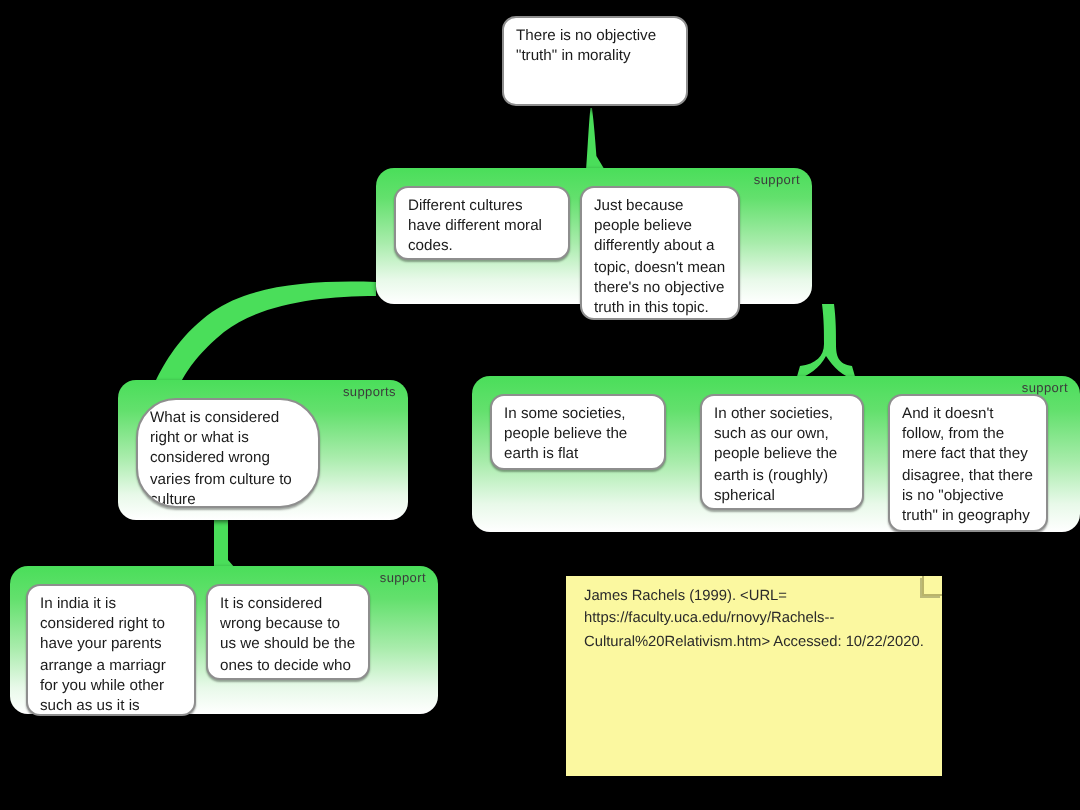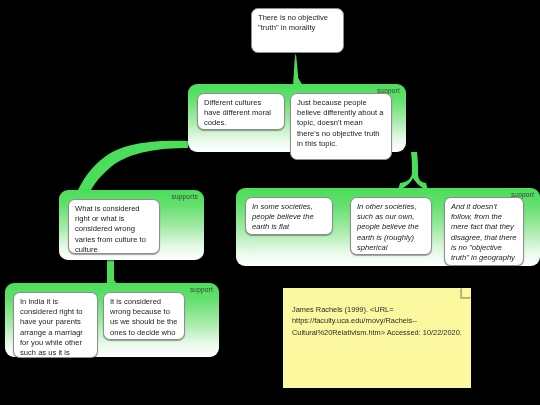--- a/index.html
+++ b/index.html
@@ -43,21 +43,21 @@
   
   .node.root{
     box-shadow:0 2px 3px rgba(0,0,0,.6);
   }
 
   
   .note{
     position:absolute;
     background:#fbf8a0;
     box-sizing:border-box;
-    padding:16px 9px;
+    padding:4px 9px;
     font-size:7.4px;
     line-height:11.4px;
     color:#2a2a2a;
     box-shadow:0 1px 3px rgba(0,0,0,.5);
     overflow:hidden;
     word-break:break-word;
   }
   .note-corner{
     position:absolute;top:0;right:0;width:9px;height:9px;
     background:#fbf8a0;
@@ -90,33 +90,33 @@
 
   <div class="node root" style="left:251px;top:8px;width:93px;height:45px;">
     <span>There is no objective "truth" in morality</span>
   </div>
 
   <div class="group" style="left:188px;top:84px;width:218px;height:68px;">
     <span class="group-label">support</span>
     <div class="node" style="left:9px;top:9px;width:88px;height:37px;">
       <span>Different cultures have different moral codes.</span>
     </div>
-    <div class="node" style="left:102px;top:9px;width:102px;height:67px;">
+    <div class="node" style="left:102px;top:9px;width:80px;height:67px;">
       <span>Just because people believe differently about a topic, doesn't mean there's no objective truth in this topic.</span>
     </div>
   </div>
 
   <div class="group" style="left:59px;top:190px;width:145px;height:70px;">
     <span class="group-label">supports</span>
-    <div class="node" style="left:9px;top:9px;width:92px;height:55px;">
+    <div class="node" style="left:9px;top:9px;width:92px;height:55px;border-radius:20px;">
       <span>What is considered right or what is considered wrong varies from culture to culture</span>
     </div>
   </div>
 
-  <div class="group" style="left:236px;top:188px;width:304px;height:78px;font-style:italic;">
+  <div class="group" style="left:236px;top:188px;width:304px;height:78px;">
     <span class="group-label">support</span>
     <div class="node" style="left:9px;top:9px;width:88px;height:38px;">
       <span>In some societies, people believe the earth is flat</span>
     </div>
     <div class="node" style="left:114px;top:9px;width:82px;height:58px;">
       <span>In other societies, such as our own, people believe the earth is (roughly) spherical</span>
     </div>
     <div class="node" style="left:208px;top:9px;width:80px;height:69px;">
       <span>And it doesn't follow, from the mere fact that they disagree, that there is no "objective truth" in geography</span>
     </div>

